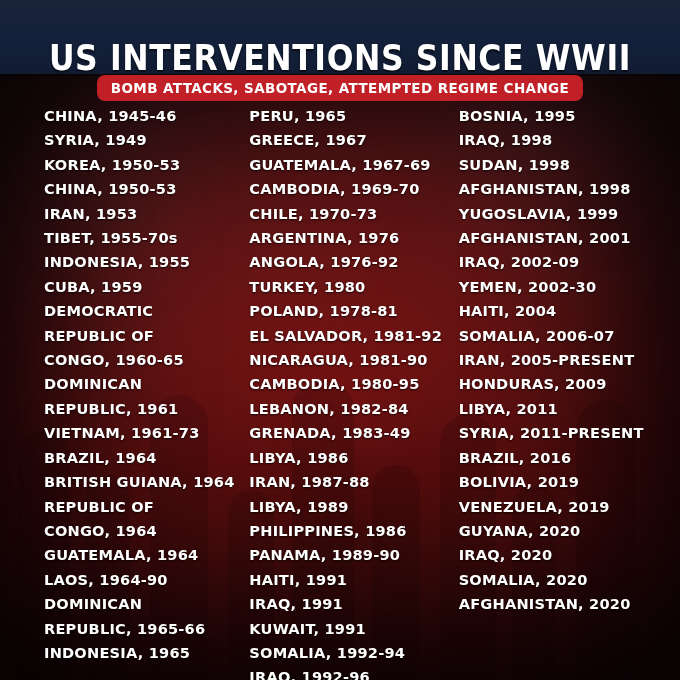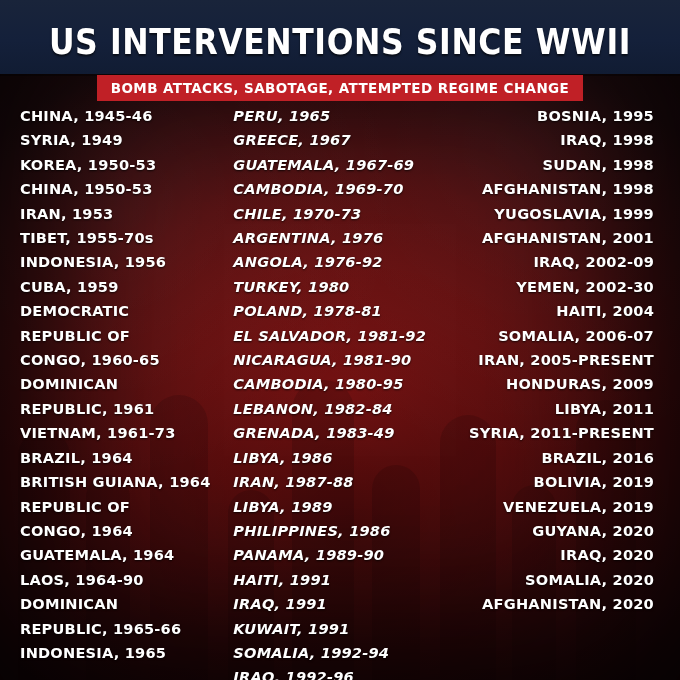--- a/index.html
+++ b/index.html
@@ -55,21 +55,21 @@
   
   .header-band {
     position: absolute;
     top: 0; left: 0; right: 0;
     height: 74px;
     background: linear-gradient(180deg, #19243a 0%, #14203a 55%, #111c33 100%);
     box-shadow: 0 2px 0 rgba(0,0,0,0.35);
   }
   .title {
     position: absolute;
-    top: 22px;
+    top: 38px;
     left: 0; right: 0;
     text-align: center;
     color: #ffffff;
     font-size: 35px;
     font-weight: bold;
     letter-spacing: 0.6px;
     font-family: "DejaVu Sans", sans-serif;
     font-stretch: condensed;
     text-shadow: 0 2px 2px rgba(0,0,0,0.6);
     white-space: nowrap;
@@ -82,42 +82,42 @@
     display: flex;
     justify-content: center;
   }
   .subtitle {
     background: #c02026;
     color: #ffffff;
     font-size: 13.5px;
     font-weight: bold;
     letter-spacing: 0.4px;
     padding: 5px 14px 5px 14px;
-    border-radius: 0;
+    border-radius: 8px;
     font-family: "DejaVu Sans", sans-serif;
     white-space: nowrap;
   }
 
   
   .columns {
     position: absolute;
     top: 104px;
     left: 0;
     right: 0;
     bottom: 20px;
     display: flex;
-    padding: 0 26px 0 20px;
+    padding: 0 26px 0 44px;
     box-sizing: border-box;
   }
   .col {
     flex: 1 1 0;
     min-width: 0;
   }
-  .col.c2 { padding-left: 10px; font-style: italic; }
-  .col.c3 { padding-left: 14px; text-align: right; }
+  .col.c2 { padding-left: 10px; }
+  .col.c3 { padding-left: 14px; }
   .entry {
     color: #ffffff;
     font-size: 14.6px;
     font-weight: bold;
     line-height: 24.4px;
     letter-spacing: 0.2px;
     font-family: "DejaVu Sans", sans-serif;
     text-shadow: 0 1px 2px rgba(0,0,0,0.75);
     white-space: nowrap;
   }
@@ -149,21 +149,21 @@
   </div>
 
   <div class="columns">
     <div class="col c1">
       <div class="entry">CHINA, 1945-46</div>
       <div class="entry">SYRIA, 1949</div>
       <div class="entry">KOREA, 1950-53</div>
       <div class="entry">CHINA, 1950-53</div>
       <div class="entry">IRAN, 1953</div>
       <div class="entry">TIBET, 1955-70s</div>
-      <div class="entry">INDONESIA, 1956</div>
+      <div class="entry">INDONESIA, 1955</div>
       <div class="entry">CUBA, 1959</div>
       <div class="entry">DEMOCRATIC</div>
       <div class="entry">REPUBLIC OF</div>
       <div class="entry">CONGO, 1960-65</div>
       <div class="entry">DOMINICAN</div>
       <div class="entry">REPUBLIC, 1961</div>
       <div class="entry">VIETNAM, 1961-73</div>
       <div class="entry">BRAZIL, 1964</div>
       <div class="entry">BRITISH GUIANA, 1964</div>
       <div class="entry">REPUBLIC OF</div>

